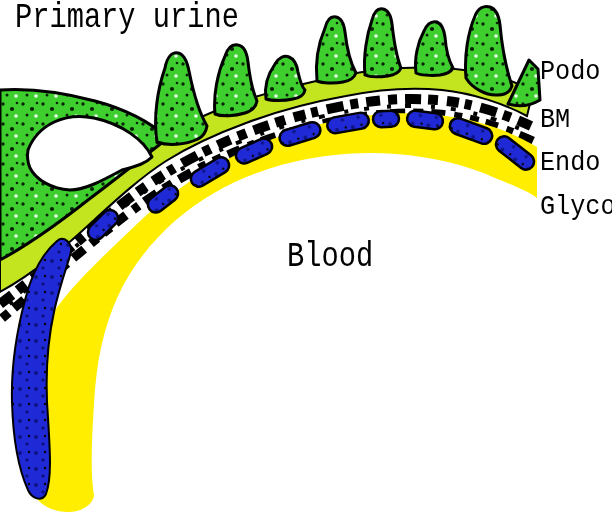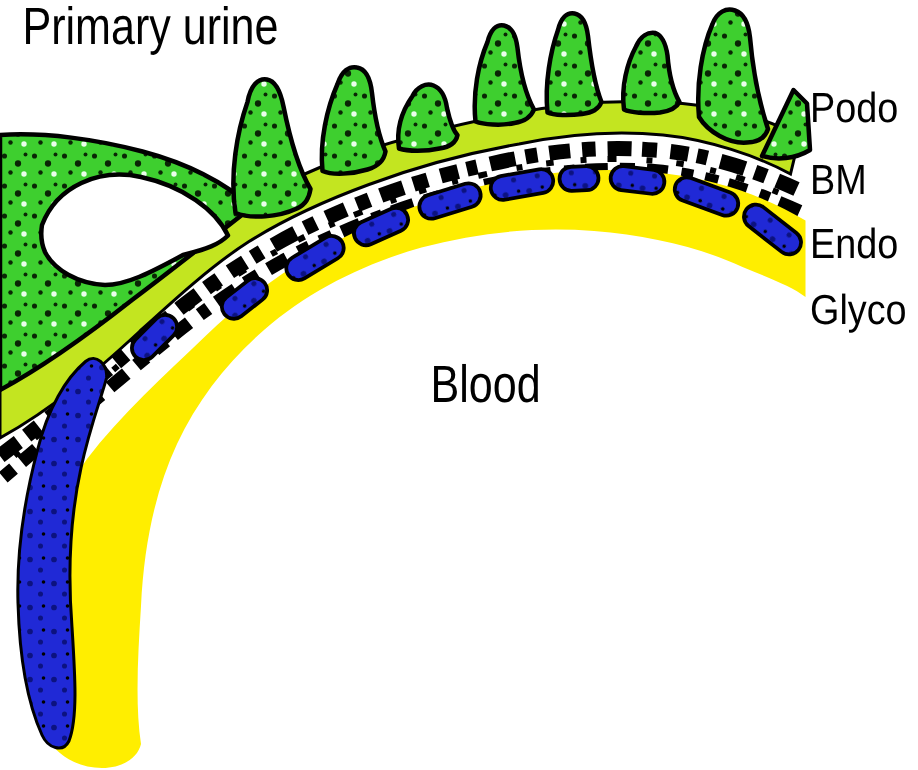--- a/index.html
+++ b/index.html
@@ -1,18 +1,18 @@
 <!DOCTYPE html>
 <html><head>
 <meta charset="utf-8">
 <style>
   html,body{margin:0;padding:0;background:#fff;}
   .stage{
     position:relative;width:612px;height:513px;background:#fff;overflow:hidden;
-    font-family:Liberation Sans, sans-serif;
+    font-family:Liberation Mono, monospace;
   }
   .stage svg{position:absolute;left:0;top:0;}
   .lbl{
     position:absolute;color:#000;white-space:nowrap;line-height:1.05;
     transform-origin:left top;
   }
   .lbl-big{font-size:35px;transform:scaleX(0.82);}
   .lbl-side{font-size:28px;transform:scaleX(0.9);}
 </style>
 </head>

